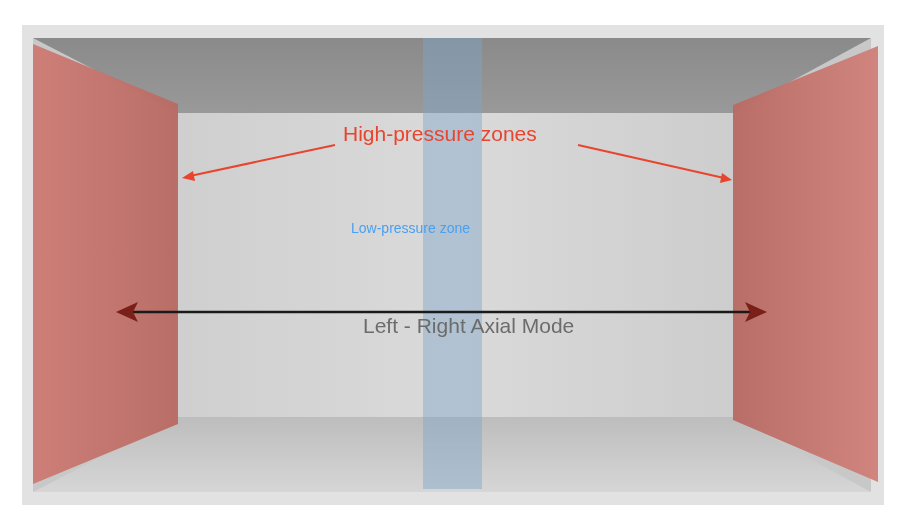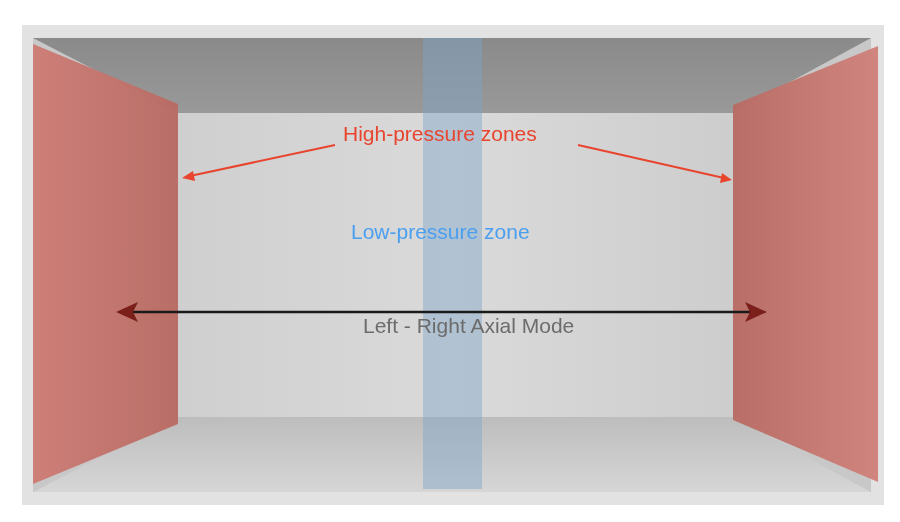--- a/index.html
+++ b/index.html
@@ -4,21 +4,21 @@
   <style>
     html, body { margin: 0; padding: 0; }
     body {
       width: 900px; height: 522px; background: #ffffff;
       position: relative; overflow: hidden;
       font-family: "Liberation Sans", sans-serif;
     }
     #stage { position: absolute; left: 0; top: 0; width: 900px; height: 522px; }
     .lbl { position: absolute; white-space: nowrap; font-family: "Liberation Sans", sans-serif; }
     .lbl-high { left: 343px; top: 122px; font-size: 21px; color: #e8442e; }
-    .lbl-low { left: 351px; top: 220px; font-size: 21px; color: #4a9ff0; }
+    .lbl-low { left: 351px; top: 220px; font-size: 14px; color: #4a9ff0; }
     .lbl-mode { left: 343px; top: 314px; font-size: 21px; color: #6c6c6c; margin-left: 20px; }
   </style>
 </head>
 <body>
 
 <div id="stage">
   <svg width="900" height="522" viewBox="0 0 900 522" xmlns="http://www.w3.org/2000/svg" style="position:absolute;left:0;top:0;">
     <defs>
       <linearGradient id="ceilG" x1="0" y1="0" x2="0" y2="1">
         <stop offset="0" stop-color="#8a8a8a"></stop>

